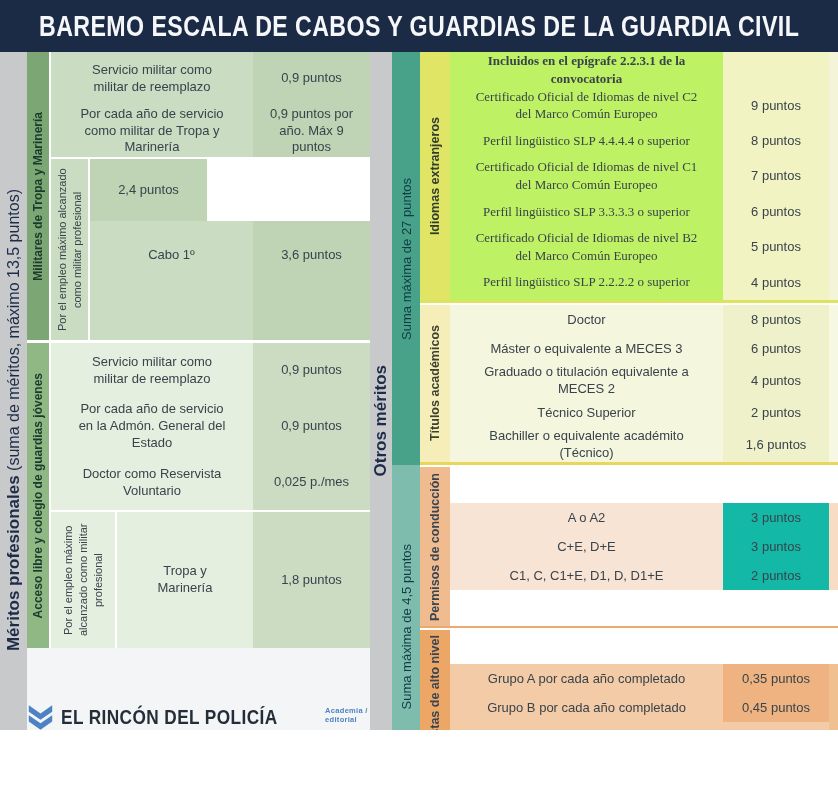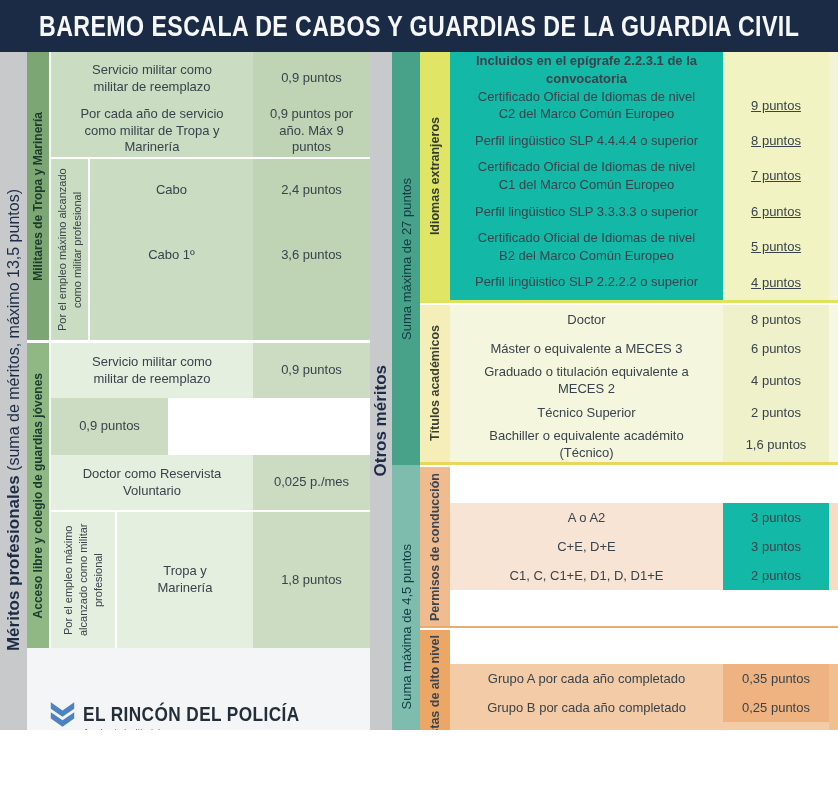--- a/index.html
+++ b/index.html
@@ -53,40 +53,40 @@
   .sub-strip .vwrap { font-size:11px; color:#39434b; line-height:1.35; }
   .sub-strip-a { width:39px; background:#cadcc2; }
   .sub-strip-b { width:66px; background:#e5efe0; }
   .sub-body { flex:1; display:flex; flex-direction:column; }
   .sub-a .row { height:62px; }
   .sub-b .row { flex:1; }
 
   
   .logo-box { height:141px; background:#f4f5f7; display:flex; align-items:center; justify-content:center; }
   .logo { display:flex; align-items:flex-start; gap:7px; }
-  .brand-text { display:flex; flex-direction:column; }
+  .brand-text { display:flex; flex-direction:row; }
   .brand-name { color:#242e38; font-weight:bold; font-size:21px; letter-spacing:.5px;
                 transform:scaleX(.82); transform-origin:left center; white-space:nowrap; }
   .brand-tagline { color:#4d82c3; font-size:7.5px; font-weight:bold; margin-top:1px; letter-spacing:.3px; }
 
   
   .right-table { position:absolute; left:420px; top:52px; width:418px; height:737px; display:flex; flex-direction:column; }
   .rsec { display:flex; margin-bottom:2px; }
   .rsec-strip { width:30px; display:flex; align-items:center; justify-content:center; }
   .rsec-strip .vtext { font-weight:bold; font-size:12.5px; }
   .rsec-body { flex:1; display:flex; flex-direction:column; }
   .rrow { display:flex; flex:1; }
   .rlab { flex:1; display:flex; align-items:center; justify-content:center; text-align:center; padding:0 20px; line-height:1.35; }
   .rval { width:106px; display:flex; align-items:center; justify-content:center; text-align:center; }
   .redge { width:9px; }
   .note { font-weight:bold; }
 
   .sec-idiomas { height:251px; border-bottom:3px solid #dde25f; }
   .sec-idiomas .rsec-strip { background:#e0e566; } .sec-idiomas .rsec-strip .vtext { color:#323d2e; }
-  .sec-idiomas .rlab { background:#14b8a6; } .sec-idiomas .rval { background:#f1f3c3;text-decoration:underline; } .sec-idiomas .redge { background:#f4f5d8; }
+  .sec-idiomas .rlab { background:#bef264;font-family:Liberation Serif, serif; } .sec-idiomas .rval { background:#f1f3c3; } .sec-idiomas .redge { background:#f4f5d8; }
 
   .sec-titulos { height:160px; border-bottom:3px solid #e9d75c; }
   .sec-titulos .rsec-strip { background:#f5eeb8; } .sec-titulos .rsec-strip .vtext { color:#3c4030; }
   .sec-titulos .rlab { background:#f4f6de; } .sec-titulos .rval { background:#eef1c9; } .sec-titulos .redge { background:#f7f8e4; }
 
   .sec-permisos { height:161px; border-bottom:2px solid #edaa6f; }
   .sec-permisos .rsec-strip { background:#f0bb8e; } .sec-permisos .rsec-strip .vtext { color:#3c4450; }
   .sec-permisos .rlab { background:#f7e4d4; } .sec-permisos .rval { background:#14b8a6; } .sec-permisos .redge { background:#f8ddc4; }
   .sec-permisos .rsec-body, .sec-deportistas .rsec-body { justify-content:center; }
   .sec-permisos .rrow, .sec-deportistas .rrow { flex:0 0 29px; }
@@ -123,21 +123,20 @@
           <div class="lab a-lab">Por cada año de servicio como militar de Tropa y Marinería</div>
           <div class="val a-val">0,9 puntos por año. Máx 9 puntos</div>
         </div>
         <div class="gap2"></div>
         <div class="sub sub-a">
           <div class="sub-strip sub-strip-a">
             <div class="vwrap" style="max-height:175px">Por el empleo máximo alcanzado como militar profesional</div>
           </div>
           <div class="sub-body">
             <div class="row">
-              <div class="lab a-lab">Cabo</div>
               <div class="val a-val">2,4 puntos</div>
             </div>
             <div class="row" style="flex:1">
               <div class="lab a-lab" style="align-items:flex-start; padding-top:26px">Cabo 1º</div>
               <div class="val a-val" style="align-items:flex-start; padding-top:26px">3,6 puntos</div>
             </div>
           </div>
         </div>
       </div>
     </div>
@@ -145,20 +144,21 @@
     <div class="sec sec-b">
       <div class="sec-strip strip-b">
         <div class="vtext">Acceso libre y colegio de guardias jóvenes</div>
       </div>
       <div class="sec-body">
         <div class="row" style="height:55px">
           <div class="lab b-lab">Servicio militar como militar de reemplazo</div>
           <div class="val b-val">0,9 puntos</div>
         </div>
         <div class="row" style="height:57px">
+          <div class="lab b-lab">Por cada año de servicio en la Admón. General del Estado</div>
           <div class="val b-val">0,9 puntos</div>
         </div>
         <div class="row" style="height:55px">
           <div class="lab b-lab">Doctor como Reservista Voluntario</div>
           <div class="val b-val">0,025 p./mes</div>
         </div>
         <div class="gap2"></div>
         <div class="sub sub-b">
           <div class="sub-strip sub-strip-b">
             <div class="vwrap" style="max-height:130px">Por el empleo máximo alcanzado como militar profesional</div>
@@ -308,21 +308,21 @@
         <div class="vtext">Deportistas de alto nivel</div>
       </div>
       <div class="rsec-body">
         <div class="rrow">
           <div class="rlab">Grupo A por cada año completado</div>
           <div class="rval">0,35 puntos</div>
           <div class="redge"></div>
         </div>
         <div class="rrow">
           <div class="rlab">Grupo B por cada año completado</div>
-          <div class="rval">0,25 puntos</div>
+          <div class="rval">0,45 puntos</div>
           <div class="redge"></div>
         </div>
         <div class="rrow">
           <div class="rlab">Grupo C por cada año completado</div>
           <div class="redge"></div>
         </div>
       </div>
     </div>
 
   </div>

